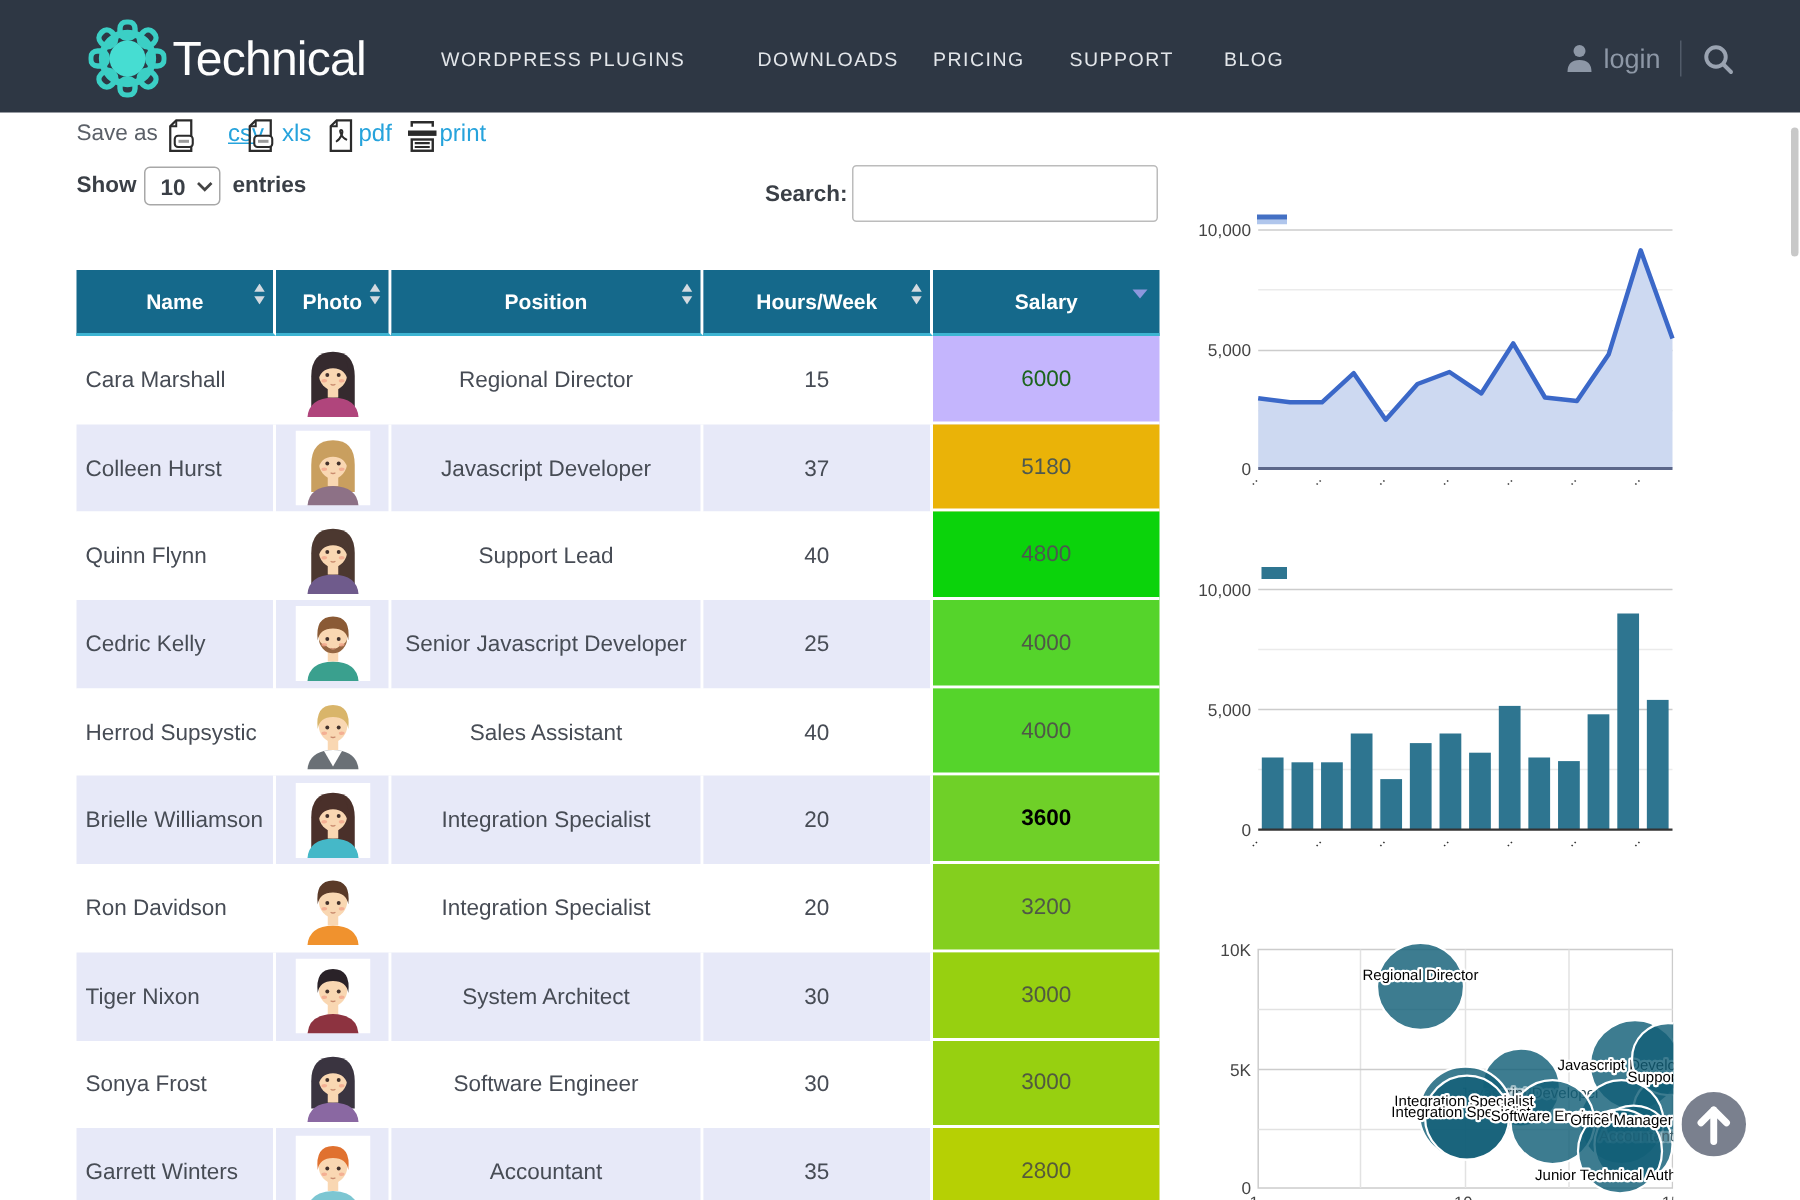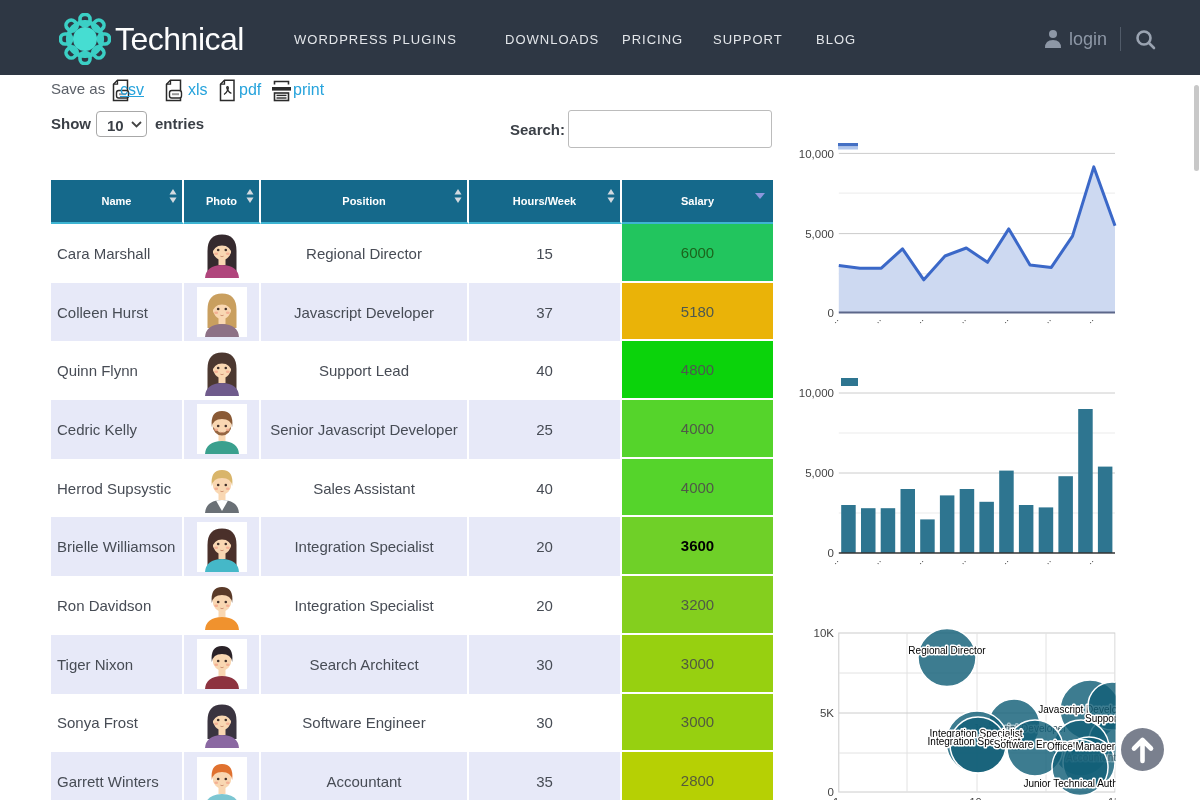--- a/index.html
+++ b/index.html
@@ -19,21 +19,21 @@
 .sa-link { position:absolute; top:2px; color:#26a3dc; font-size:16px; }
 
 #show { position:absolute; left:51px; top:115px; font-size:15px; font-weight:bold; color:#3a3f46; }
 #sel { position:absolute; left:96px; top:111px; width:51px; height:26px; border:1px solid #a8a8a8; border-radius:4px; background:#fff; }
 #sel span { position:absolute; left:10px; top:5px; font-size:15px; font-weight:bold; color:#3a3f46; }
 #entries { position:absolute; left:155px; top:115px; font-size:15px; font-weight:bold; color:#3a3f46; }
 #searchl { position:absolute; left:510px; top:121px; font-size:15px; font-weight:bold; color:#3a3f46; }
 #searchbox { position:absolute; left:568px; top:110px; width:204px; height:38px; border:1px solid #bcbcbc; border-radius:3px; background:#fff; }
 
 table { position:absolute; left:51px; top:180px; width:722px; border-collapse:separate; border-spacing:0; table-layout:fixed; }
-th { background:#15698b; color:#fff; font-size:11px; font-weight:bold; height:44px;
+th { background:#15698b; color:#fff; font-size:14px; font-weight:bold; height:44px;
      border-bottom:2px solid #3db4d2; border-right:2px solid #fff; position:relative; }
 th:last-child { border-right:none; }
 td { height:58.7px; font-size:15px; color:#474c55; text-align:center; border-right:2px solid #fff; overflow:hidden; }
 td:last-child { border-right:none; }
 td.nm { text-align:left; padding-left:6px; }
 tr.odd td { background:#ffffff; }
 tr.even td { background:#e7e9f8; }
 .sort { position:absolute; right:5px; top:9px; width:8px; height:14px; }
 .sortd { position:absolute; right:8px; top:13px; width:0; height:0;
   border-left:5px solid transparent; border-right:5px solid transparent; border-top:6px solid #8d97dd; }
@@ -86,21 +86,21 @@
   </svg>
 </div>
 
 <div id="saveas">Save as</div>
 <svg class="sa-ic" style="left:111px;top:79px;position:absolute;" width="20" height="23" viewBox="0 0 20 23">
   <path d="M6.5,1.2 H16.5 V21.5 H2.5 V5.2 Z" fill="none" stroke="#2b2b2b" stroke-width="1.5"></path>
   <path d="M6.5,1.2 V5.2 H2.5" fill="none" stroke="#2b2b2b" stroke-width="1.3"></path>
   <rect x="5.5" y="11.5" width="12" height="7.5" rx="2.2" fill="#fff" stroke="#2b2b2b" stroke-width="1.4"></rect>
   <rect x="8" y="14.2" width="7" height="2" fill="#9a9a9a"></rect>
 </svg>
-<span class="sa-link" style="left:120px;top:81px;position:absolute;text-decoration:underline;">csv</span>
+<span class="sa-link" style="left:152px;top:81px;position:absolute;text-decoration:underline;">csv</span>
 <svg class="sa-ic" style="left:164px;top:79px;position:absolute;" width="20" height="23" viewBox="0 0 20 23">
   <path d="M6.5,1.2 H16.5 V21.5 H2.5 V5.2 Z" fill="none" stroke="#2b2b2b" stroke-width="1.5"></path>
   <path d="M6.5,1.2 V5.2 H2.5" fill="none" stroke="#2b2b2b" stroke-width="1.3"></path>
   <rect x="5.5" y="11.5" width="12" height="7.5" rx="2.2" fill="#fff" stroke="#2b2b2b" stroke-width="1.4"></rect>
   <rect x="8" y="14.2" width="7" height="2" fill="#9a9a9a"></rect>
 </svg>
 <span class="sa-link" style="left:188px;top:81px;position:absolute;">xls</span>
 <svg class="sa-ic" style="left:219px;top:79px;position:absolute;" width="17" height="23" viewBox="0 0 17 23">
   <path d="M5.5,1.2 H15 V21.5 H1.5 V5.2 Z" fill="none" stroke="#2b2b2b" stroke-width="1.5"></path>
   <path d="M5.5,1.2 V5.2 H1.5" fill="none" stroke="#2b2b2b" stroke-width="1.3"></path>
@@ -166,21 +166,21 @@
               <path d="M14.8,27 Q13,7.5 25,7.5 Q37,7.5 35.2,27 Q33.5,17.5 25,17.5 Q16.5,17.5 14.8,27 Z" fill="#352a2e"></path>
               <circle cx="21.2" cy="22" r="1.3" fill="#42312c"></circle>
               <circle cx="28.8" cy="22" r="1.3" fill="#42312c"></circle>
               <ellipse cx="19.2" cy="25.8" rx="1.9" ry="1.2" fill="#f3a68c" opacity="0.8"></ellipse>
               <ellipse cx="30.8" cy="25.8" rx="1.9" ry="1.2" fill="#f3a68c" opacity="0.8"></ellipse>
               <path d="M23.4,28.2 Q25,29.2 26.6,28.2" fill="none" stroke="#c98b6e" stroke-width="0.9"></path>
             </svg>
           </td>
   <td>Regional Director</td>
   <td>15</td>
-  <td class="sal" style="background:#22c55e;color:#1c641c;">6000</td>
+  <td class="sal" style="background:#c4b5fd;color:#1c641c;">6000</td>
 </tr>
 <tr class="even">
   <td class="nm">Colleen Hurst</td>
   <td>
             <svg class="av" width="50" height="50" viewBox="0 0 50 50">
               <rect x="0" y="0" width="50" height="50" fill="#ffffff"></rect>
               <path d="M10.5,41 L10.5,23 Q10.5,6.5 25,6.5 Q39.5,6.5 39.5,23 L39.5,41 Z" fill="#c99f5f"></path>
               <path d="M8,50 Q9,37.5 25,37 Q41,37.5 42,50 Z" fill="#8d7186"></path>
               <rect x="21.5" y="28" width="7" height="9" fill="#f9d7b2"></rect>
               <ellipse cx="25" cy="21" rx="9.5" ry="11" fill="#f9d7b2"></ellipse>
@@ -307,21 +307,21 @@
               <rect x="21.5" y="27" width="7" height="10" fill="#f9d7b2"></rect>
               <ellipse cx="25" cy="20.5" rx="9.5" ry="11" fill="#f9d7b2"></ellipse>
               <path d="M14.8,23 Q13,7 25,7 Q37,7 35.2,23 Q34,15 25,15 Q16,15 14.8,23 Z" fill="#2a2228"></path>
               <circle cx="21.2" cy="22" r="1.3" fill="#42312c"></circle>
               <circle cx="28.8" cy="22" r="1.3" fill="#42312c"></circle>
               <ellipse cx="19.2" cy="25.8" rx="1.9" ry="1.2" fill="#f3a68c" opacity="0.8"></ellipse>
               <ellipse cx="30.8" cy="25.8" rx="1.9" ry="1.2" fill="#f3a68c" opacity="0.8"></ellipse>
               <path d="M23.4,28.2 Q25,29.2 26.6,28.2" fill="none" stroke="#c98b6e" stroke-width="0.9"></path>
             </svg>
           </td>
-  <td>Search Architect</td>
+  <td>System Architect</td>
   <td>30</td>
   <td class="sal" style="background:#97d010;color:#515a40;">3000</td>
 </tr>
 <tr class="odd">
   <td class="nm">Sonya Frost</td>
   <td>
             <svg class="av" width="50" height="50" viewBox="0 0 50 50">
               <path d="M10.5,41 L10.5,23 Q10.5,6.5 25,6.5 Q39.5,6.5 39.5,23 L39.5,41 Z" fill="#3a3440"></path>
               <path d="M8,50 Q9,37.5 25,37 Q41,37.5 42,50 Z" fill="#8a68a2"></path>
               <rect x="21.5" y="28" width="7" height="9" fill="#f9d7b2"></rect>

